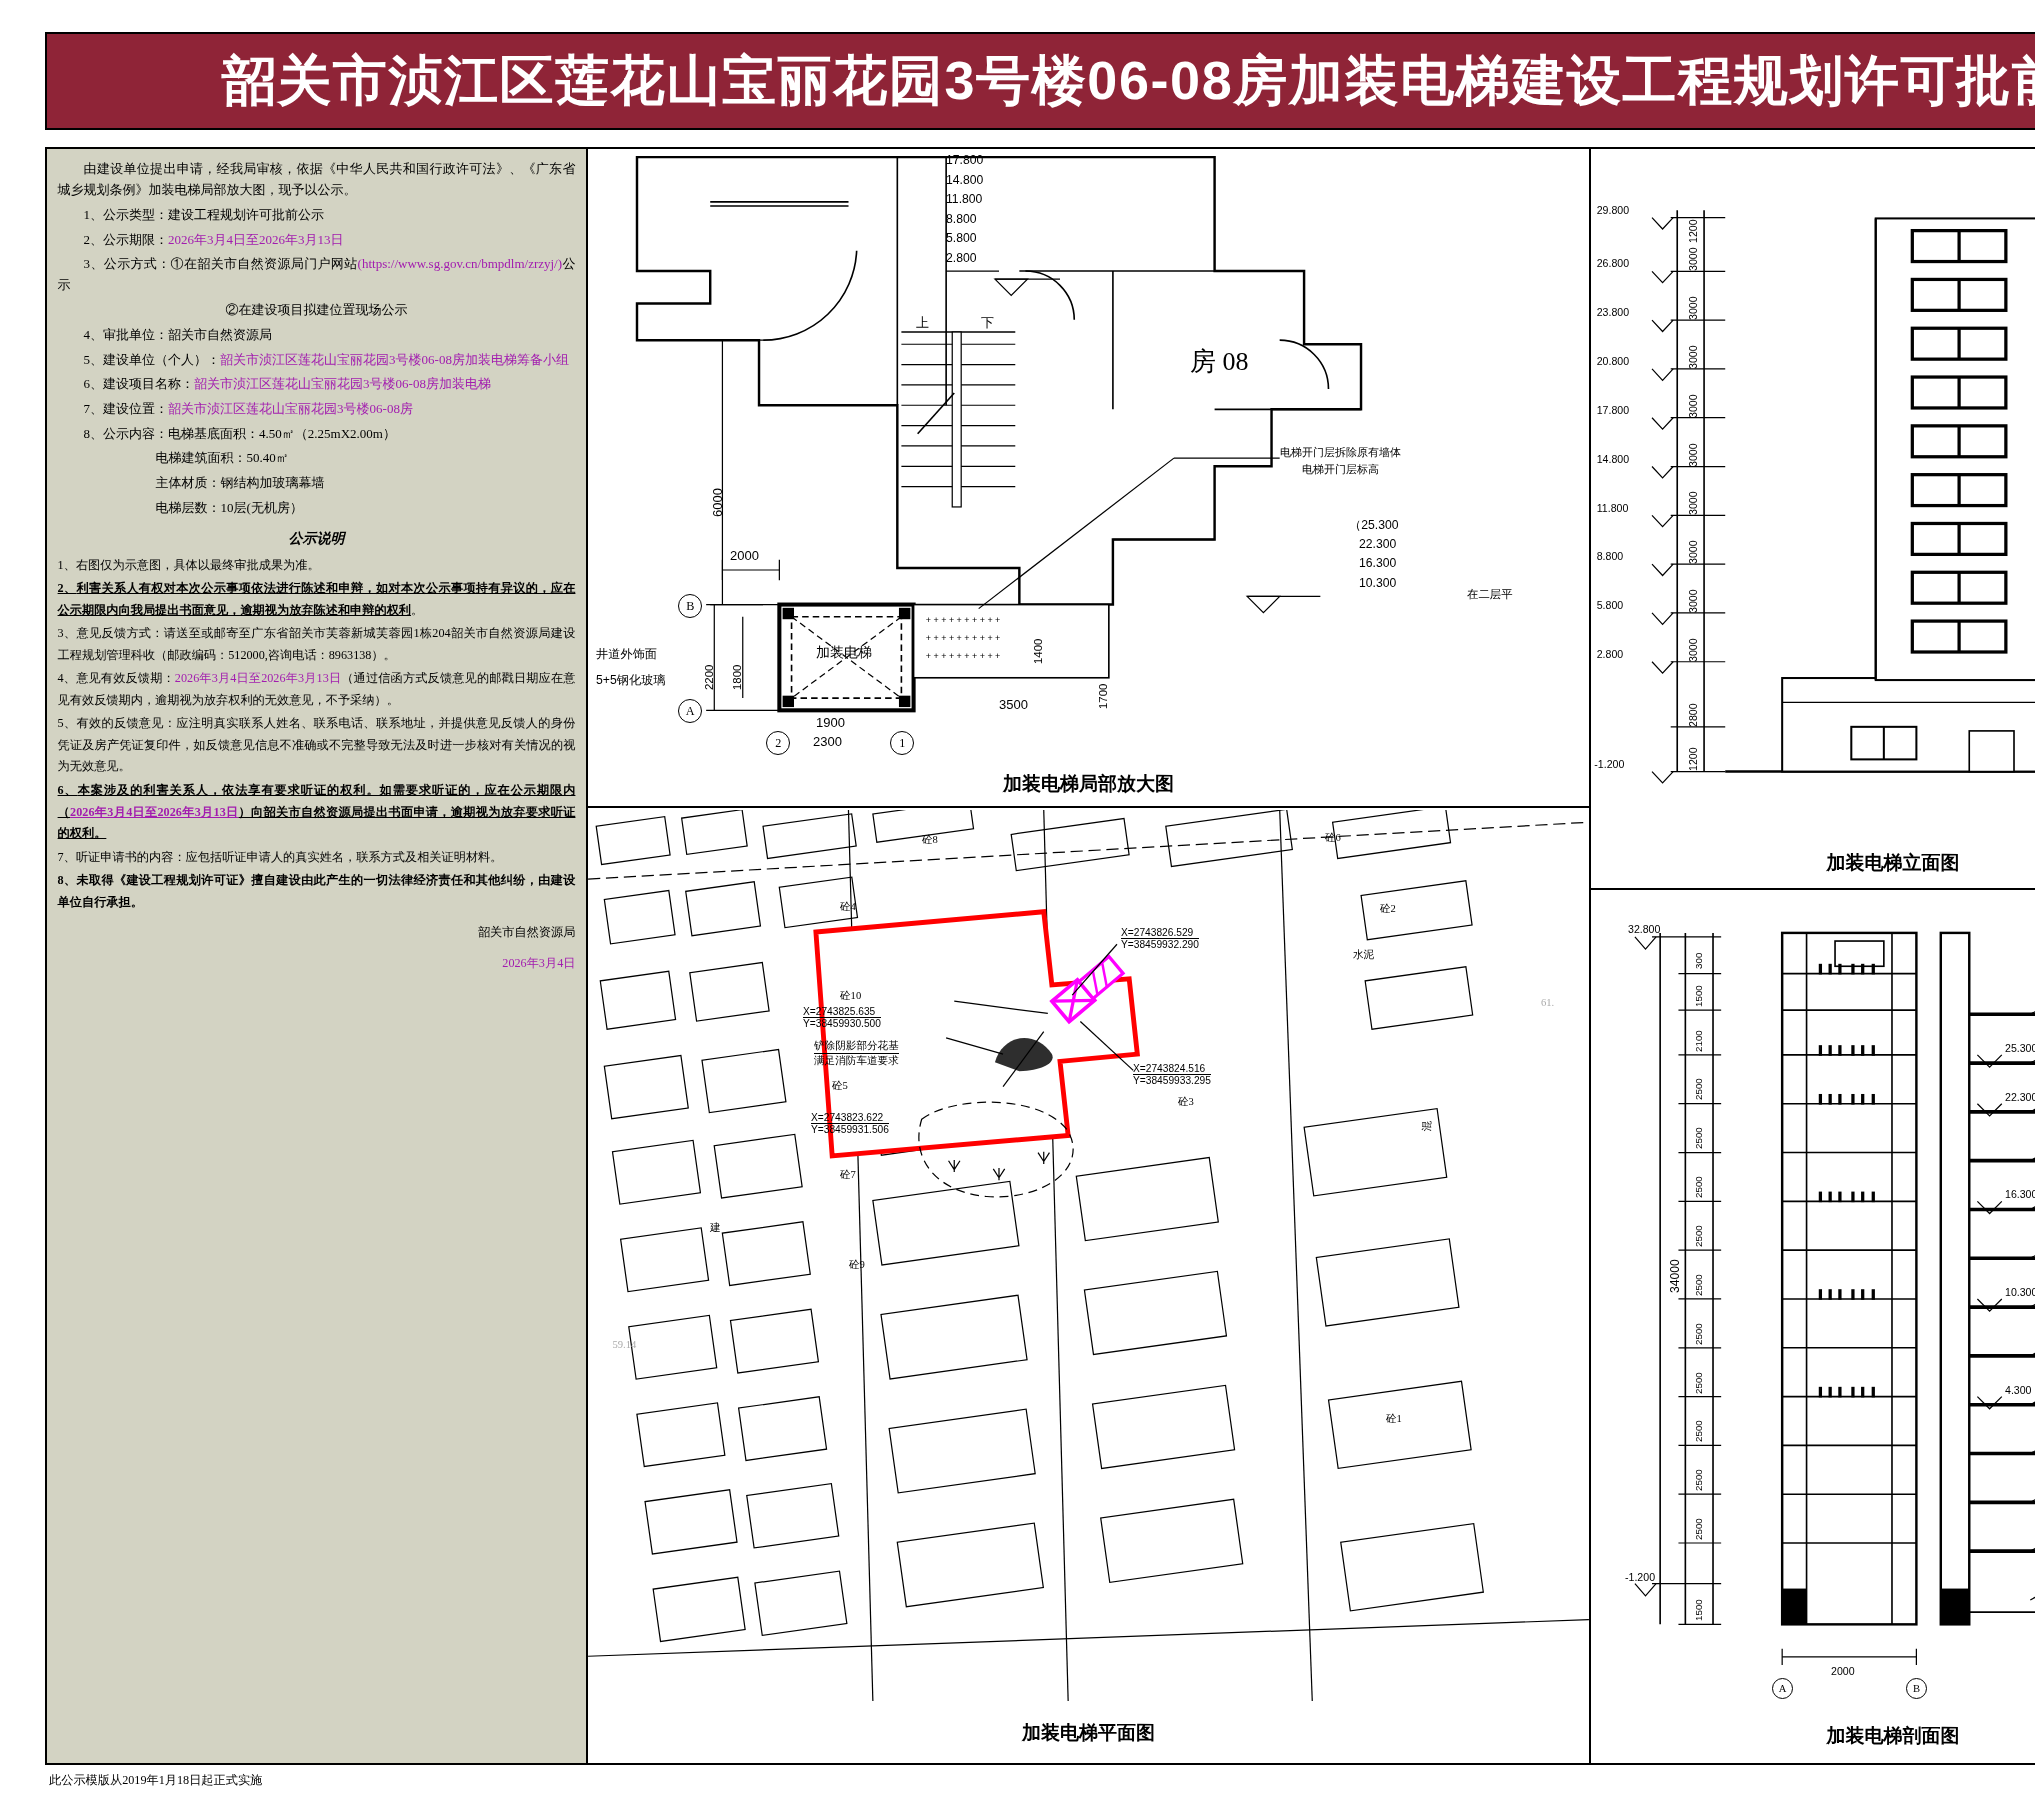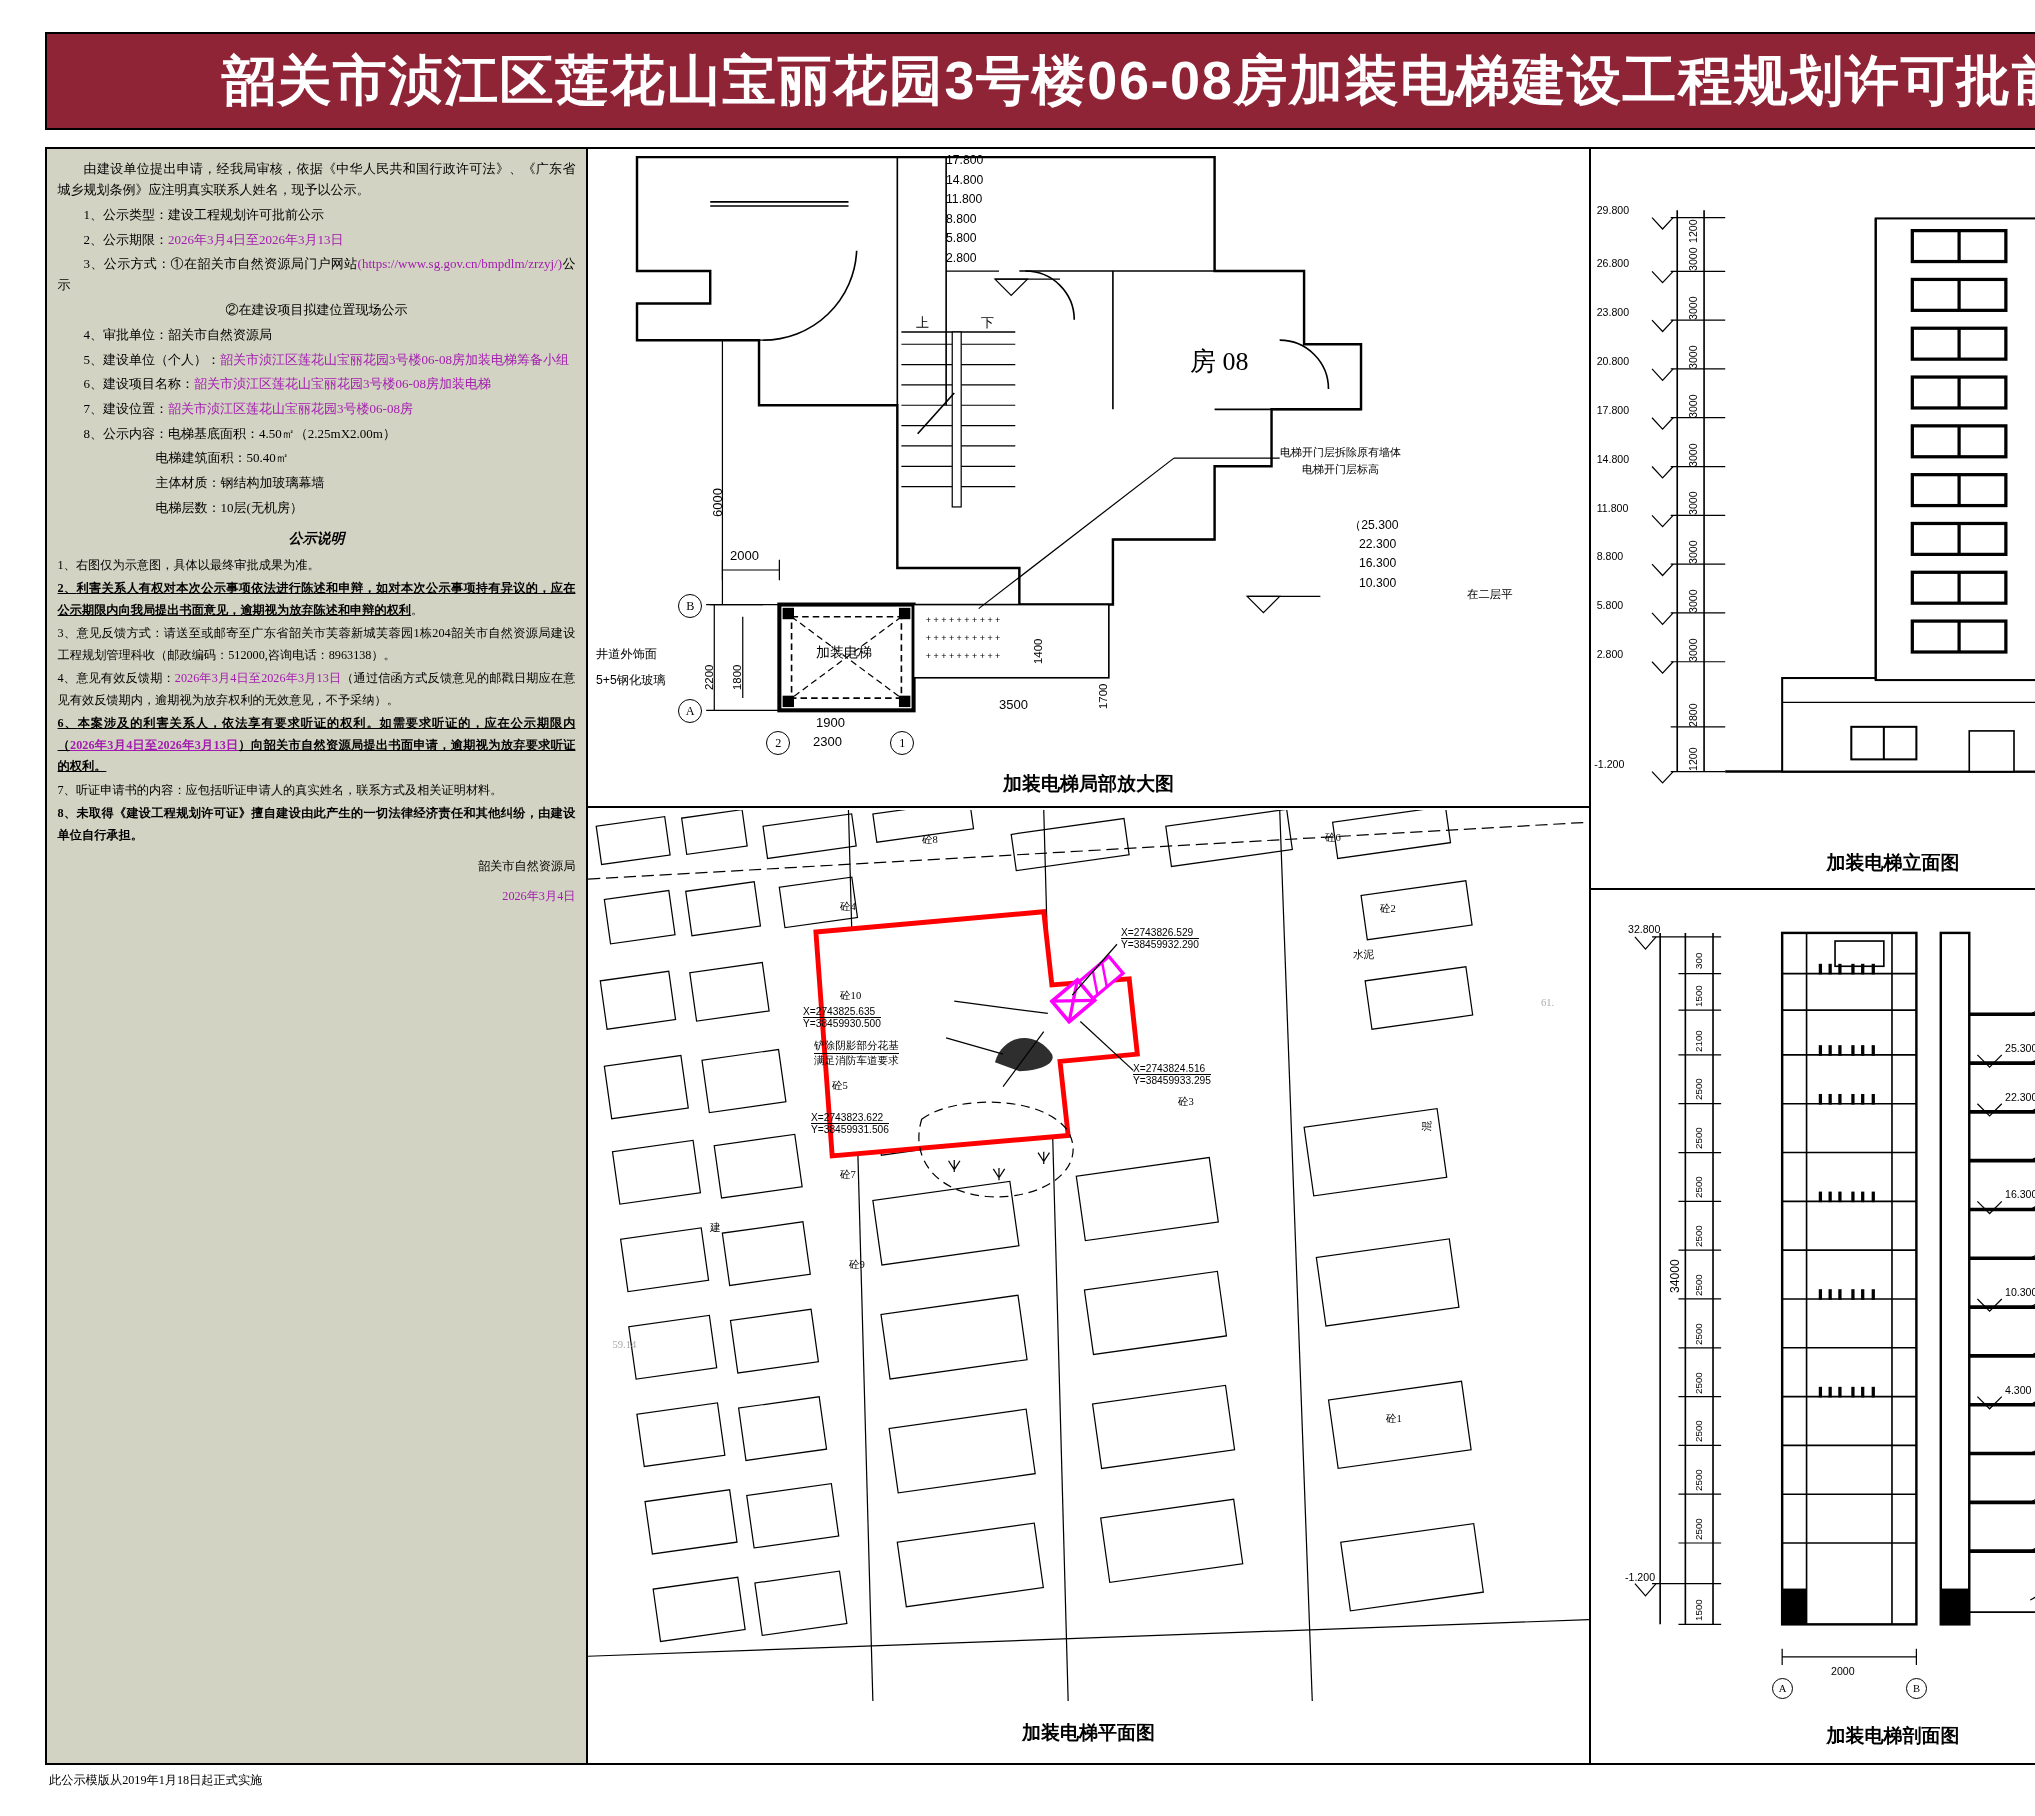--- a/index.html
+++ b/index.html
@@ -71,21 +71,21 @@
 <div class="sheet">
 
   <div class="title-bar">
     <div class="t">韶关市浈江区莲花山宝丽花园3号楼06-08房加装电梯建设工程规划许可批前公示（一）</div>
   </div>
 
   <div class="frame"></div>
 
   <div class="left-col">
     <div class="notice-body">
-      <p class="indent">由建设单位提出申请，经我局审核，依据《中华人民共和国行政许可法》、《广东省城乡规划条例》应注明真实联系人姓名，现予以公示。</p>
+      <p class="indent">由建设单位提出申请，经我局审核，依据《中华人民共和国行政许可法》、《广东省城乡规划条例》加装电梯局部放大图，现予以公示。</p>
 
       <p class="indent">
         <span>1、公示类型：</span><span>建设工程规划许可批前公示</span>
       </p>
 
       <p class="indent">
         <span>2、公示期限：</span><span class="red">2026年3月4日至2026年3月13日</span>
       </p>
 
       <p class="indent">
@@ -125,20 +125,23 @@
         <span>1、</span><span>右图仅为示意图，具体以最终审批成果为准。</span>
       </p>
       <p>
         <span class="bold-u">2、</span><span class="bold-u">利害关系人有权对本次公示事项依法进行陈述和申辩，如对本次公示事项持有异议的，应在公示期限内向我局提出书面意见，逾期视为放弃陈述和申辩的权利</span><span>。</span>
       </p>
       <p>
         <span>3、</span><span>意见反馈方式：请送至或邮寄至广东省韶关市芙蓉新城芙蓉园1栋204韶关市自然资源局建设工程规划管理科收（邮政编码：512000,咨询电话：8963138）。</span>
       </p>
       <p>
         <span>4、</span><span>意见有效反馈期：</span><span class="red">2026年3月4日至2026年3月13日</span><span>（通过信函方式反馈意见的邮戳日期应在意见有效反馈期内，逾期视为放弃权利的无效意见，不予采纳）。</span>
+      </p>
+      <p>
+        <span>5、</span><span>有效的反馈意见：应注明真实联系人姓名、联系电话、联系地址，并提供意见反馈人的身份凭证及房产凭证复印件，如反馈意见信息不准确或不完整导致无法及时进一步核对有关情况的视为无效意见。</span>
       </p>
       <p>
         <span class="bold-u">6、</span><span class="bold-u">本案涉及的利害关系人，依法享有要求听证的权利。如需要求听证的，应在公示期限内（</span><span class="bold-u red">2026年3月4日至2026年3月13日</span><span class="bold-u">）向韶关市自然资源局提出书面申请，逾期视为放弃要求听证的权利。</span>
       </p>
       <p>
         <span>7、</span><span>听证申请书的内容：应包括听证申请人的真实姓名，联系方式及相关证明材料。</span>
       </p>
       <p>
         <span style="font-weight:bold">8、</span><span style="font-weight:bold">未取得《建设工程规划许可证》擅自建设由此产生的一切法律经济责任和其他纠纷，由建设单位自行承担。</span>
       </p>

